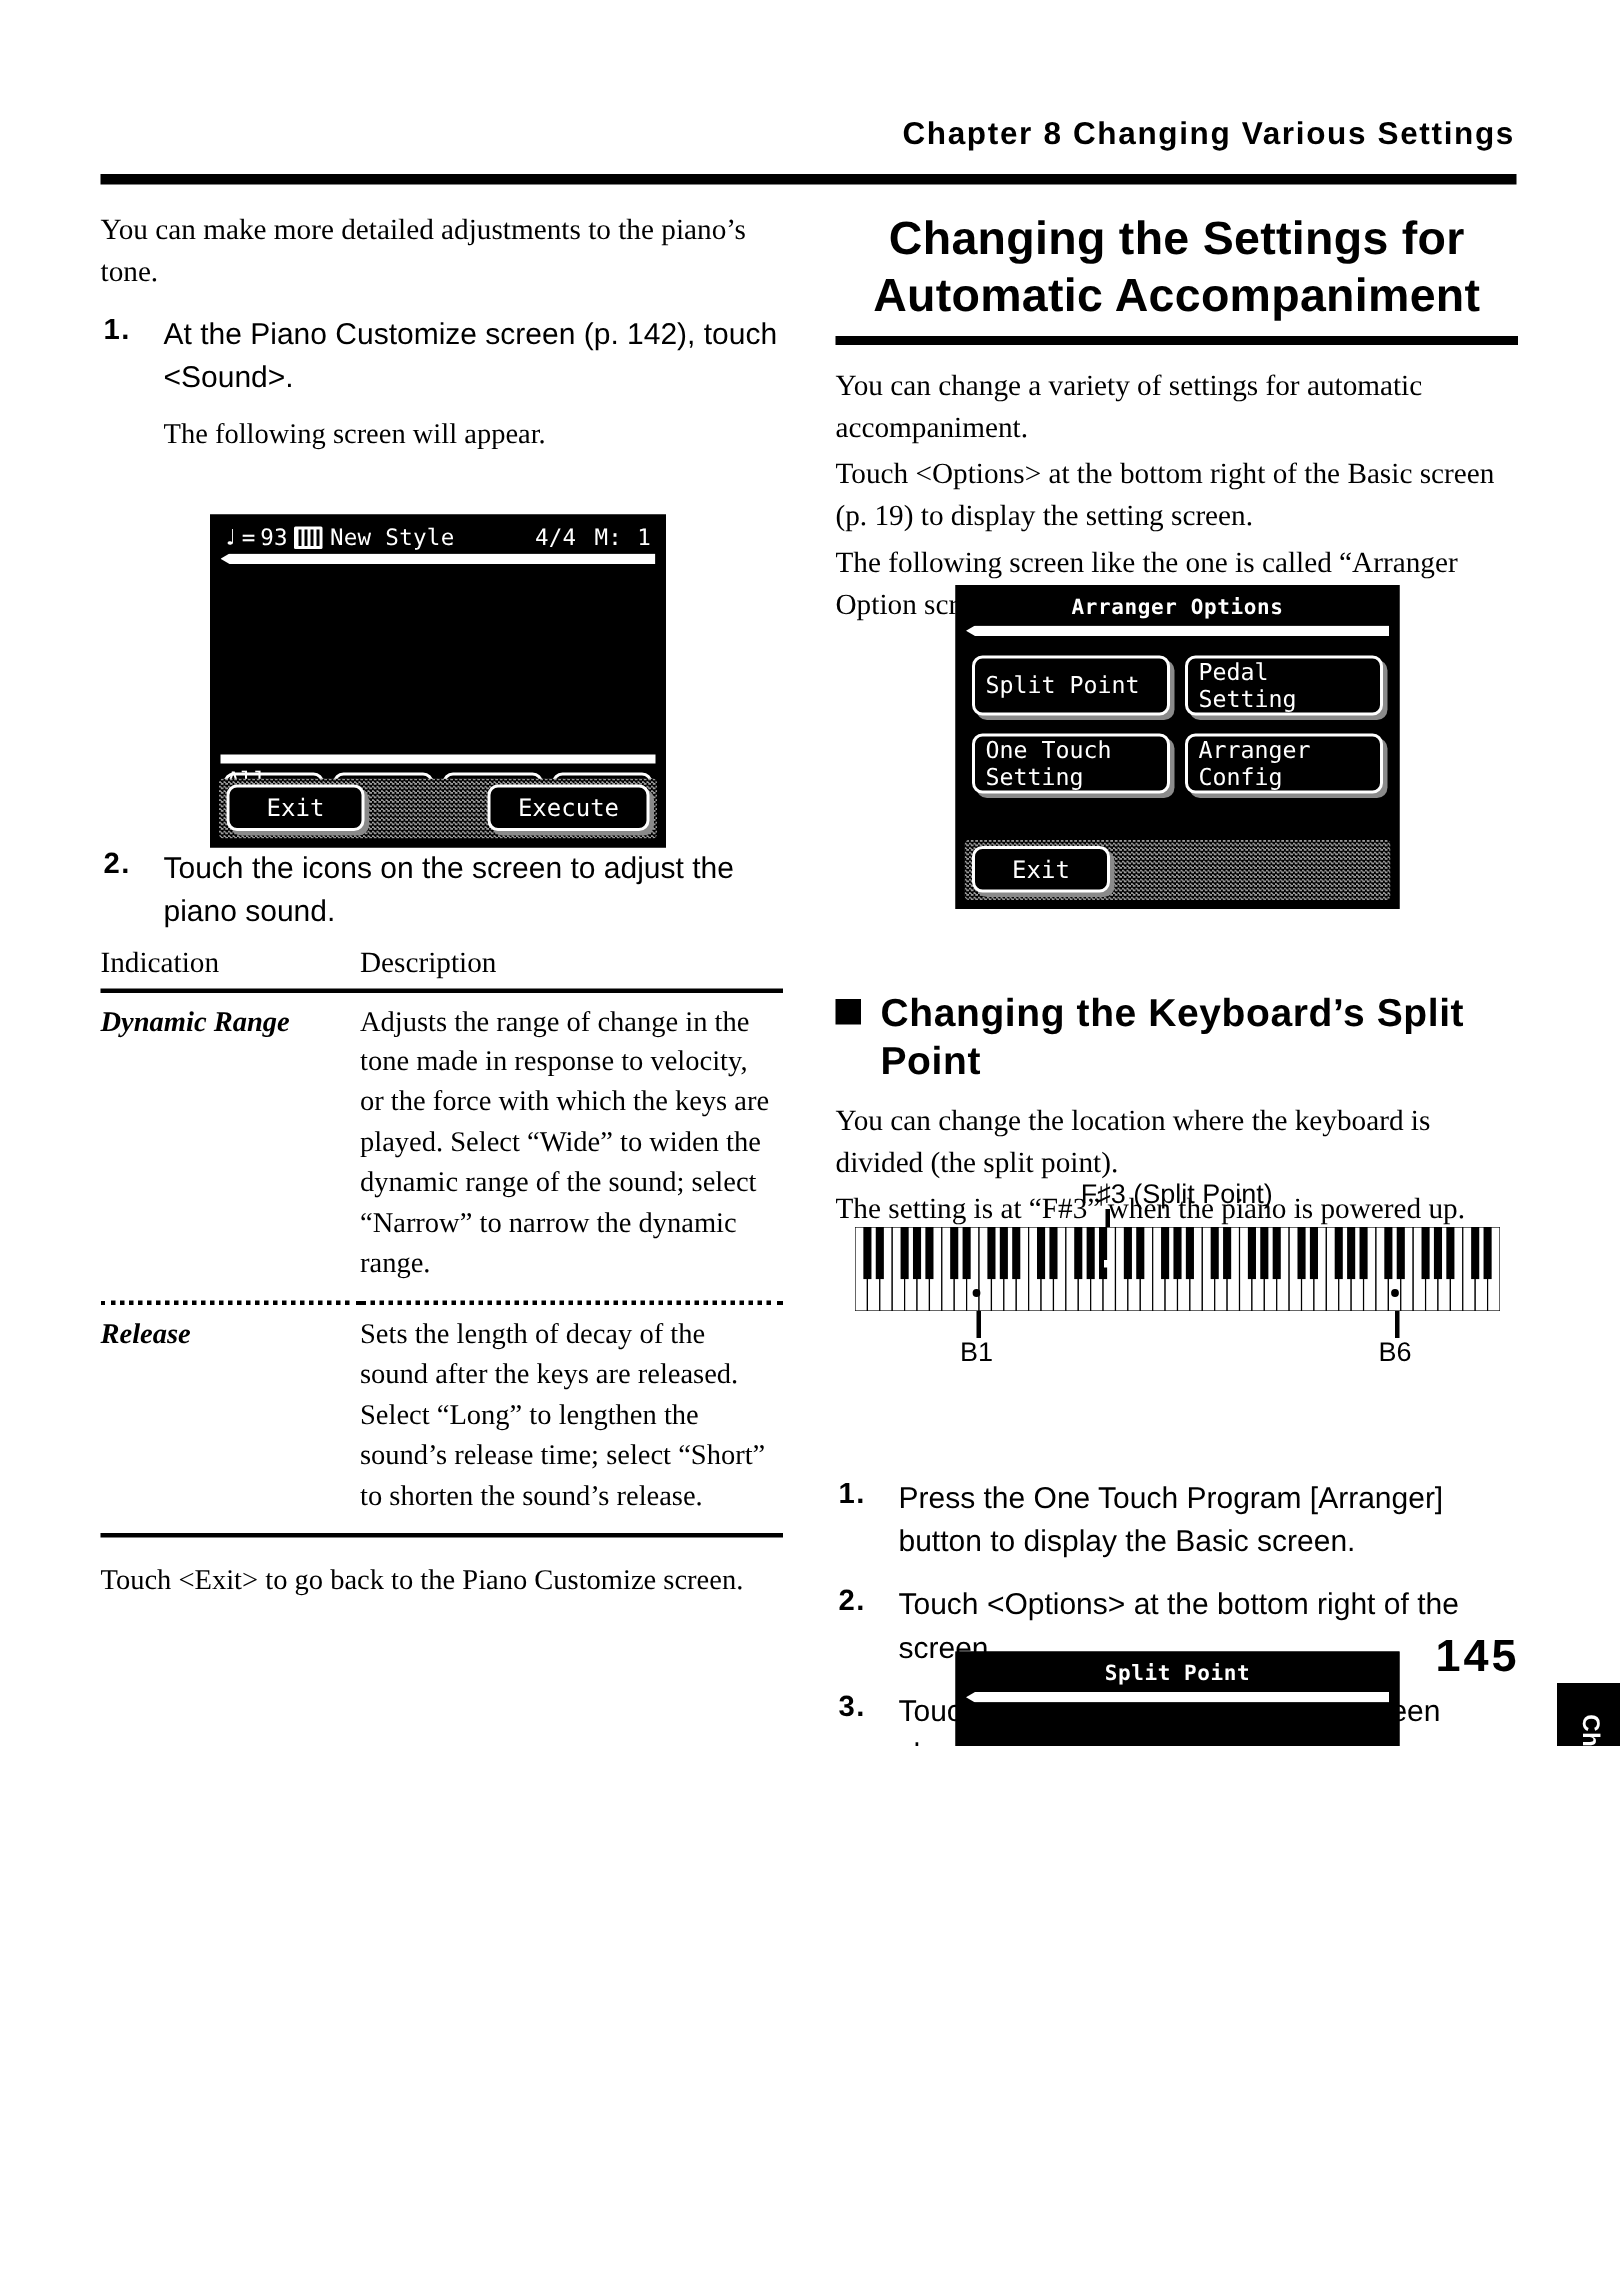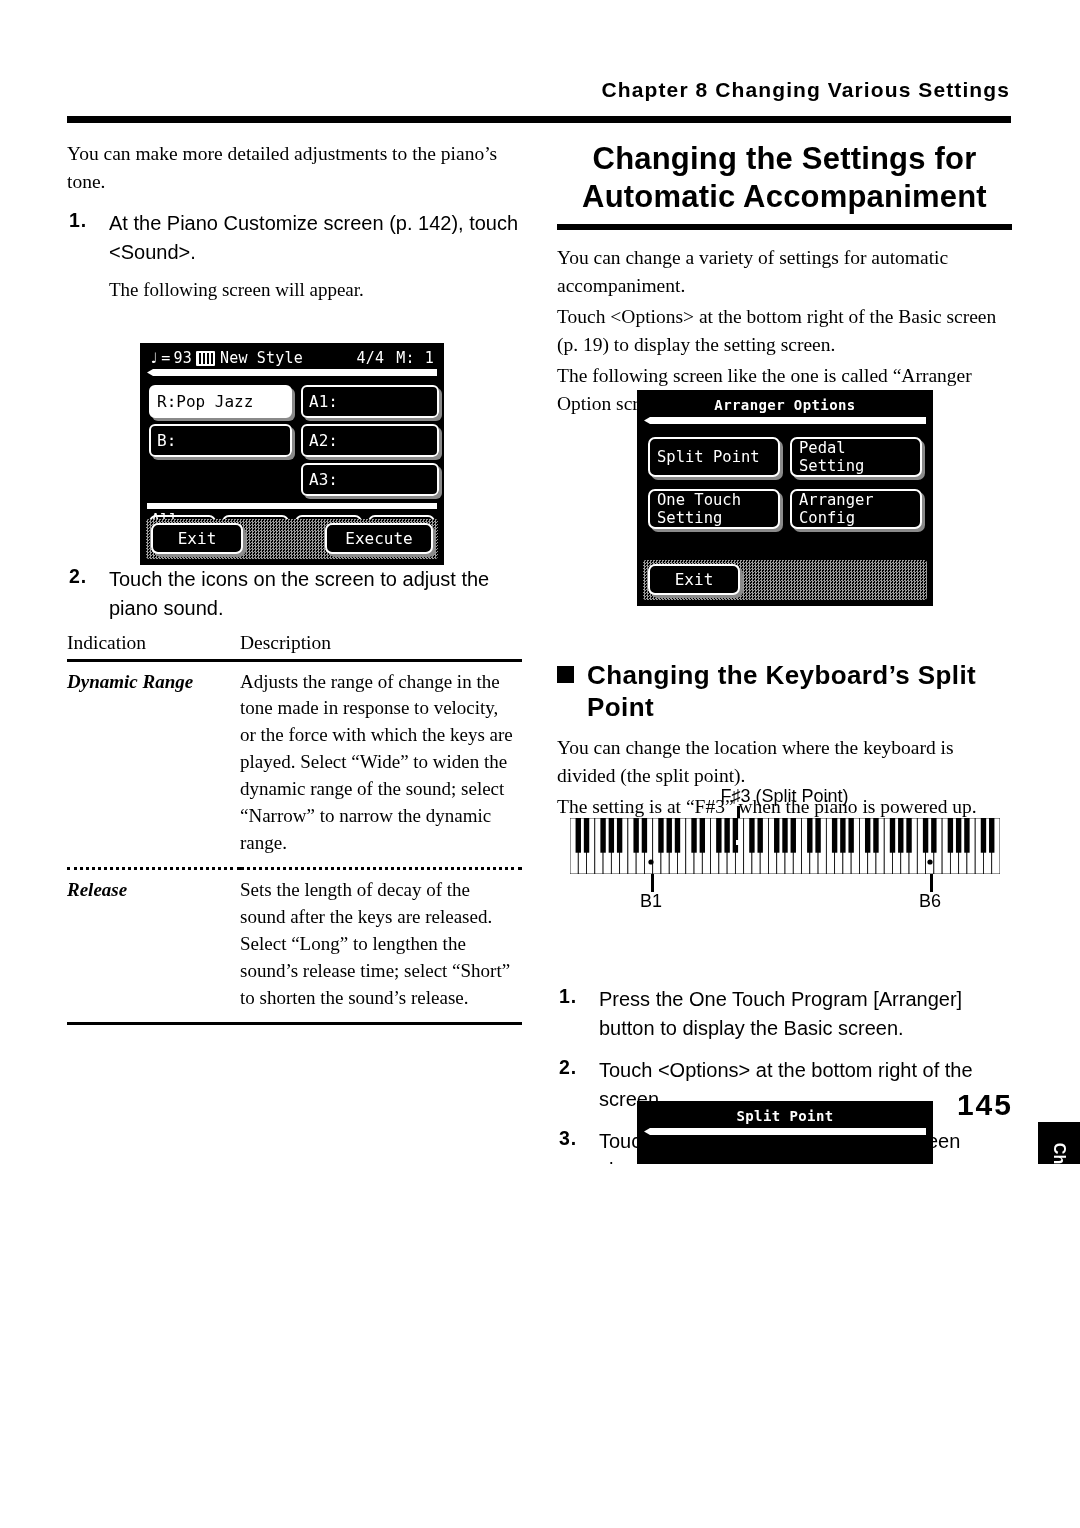--- a/index.html
+++ b/index.html
@@ -221,20 +221,21 @@
           <td class="ind">Dynamic Range</td>
           <td>Adjusts the range of change in the tone made in response to velocity, or the force with which the keys are played. Select “Wide” to widen the dynamic range of the sound; select “Narrow” to narrow the dynamic range.</td>
         </tr>
         <tr>
           <td class="ind">Release</td>
           <td>Sets the length of decay of the sound after the keys are released. Select “Long” to lengthen the sound’s release time; select “Short” to shorten the sound’s release.</td>
         </tr>
       </tbody>
     </table>
 
+    <div class="after-table">Touch &lt;Exit&gt; to go back to the Piano Customize screen.</div>
   </div>
 
   <div class="colR">
 
     <h2 class="big">Changing the Settings for Automatic Accompaniment</h2>
     <div class="bigrule"></div>
 
     <p class="body tight">You can change a variety of settings for automatic accompaniment.</p>
     <p class="body tight">Touch &lt;Options&gt; at the bottom right of the Basic screen (p. 19) to display the setting screen.</p>
     <p class="body tight">The following screen like the one is called “Arranger Option screen.”</p>
@@ -276,27 +277,20 @@
       <span>93</span>
       <span class="styleicon"></span>
       <span>New Style</span>
       <span class="sp"></span>
       <span>4/4</span>
       <span style="margin-left:12px">M:</span>
       <span style="margin-left:10px">1</span>
     </div>
     <div class="sepbar"></div>
 
-    <div class="grid">
-      <div class="cell c-r">R:Pop Jazz</div>
-      <div class="cell c-b">B:</div>
-      <div class="cell c-a1">A1:</div>
-      <div class="cell c-a2">A2:</div>
-      <div class="cell c-a3">A3:</div>
-    </div>
 
     <div class="midbar"></div>
 
     <div class="btnrow">
       <div class="btn center">All Clear</div>
       <div class="btn center">Mute</div>
       <div class="btn center">Clear</div>
       <div class="btn center">Options</div>
     </div>
 

